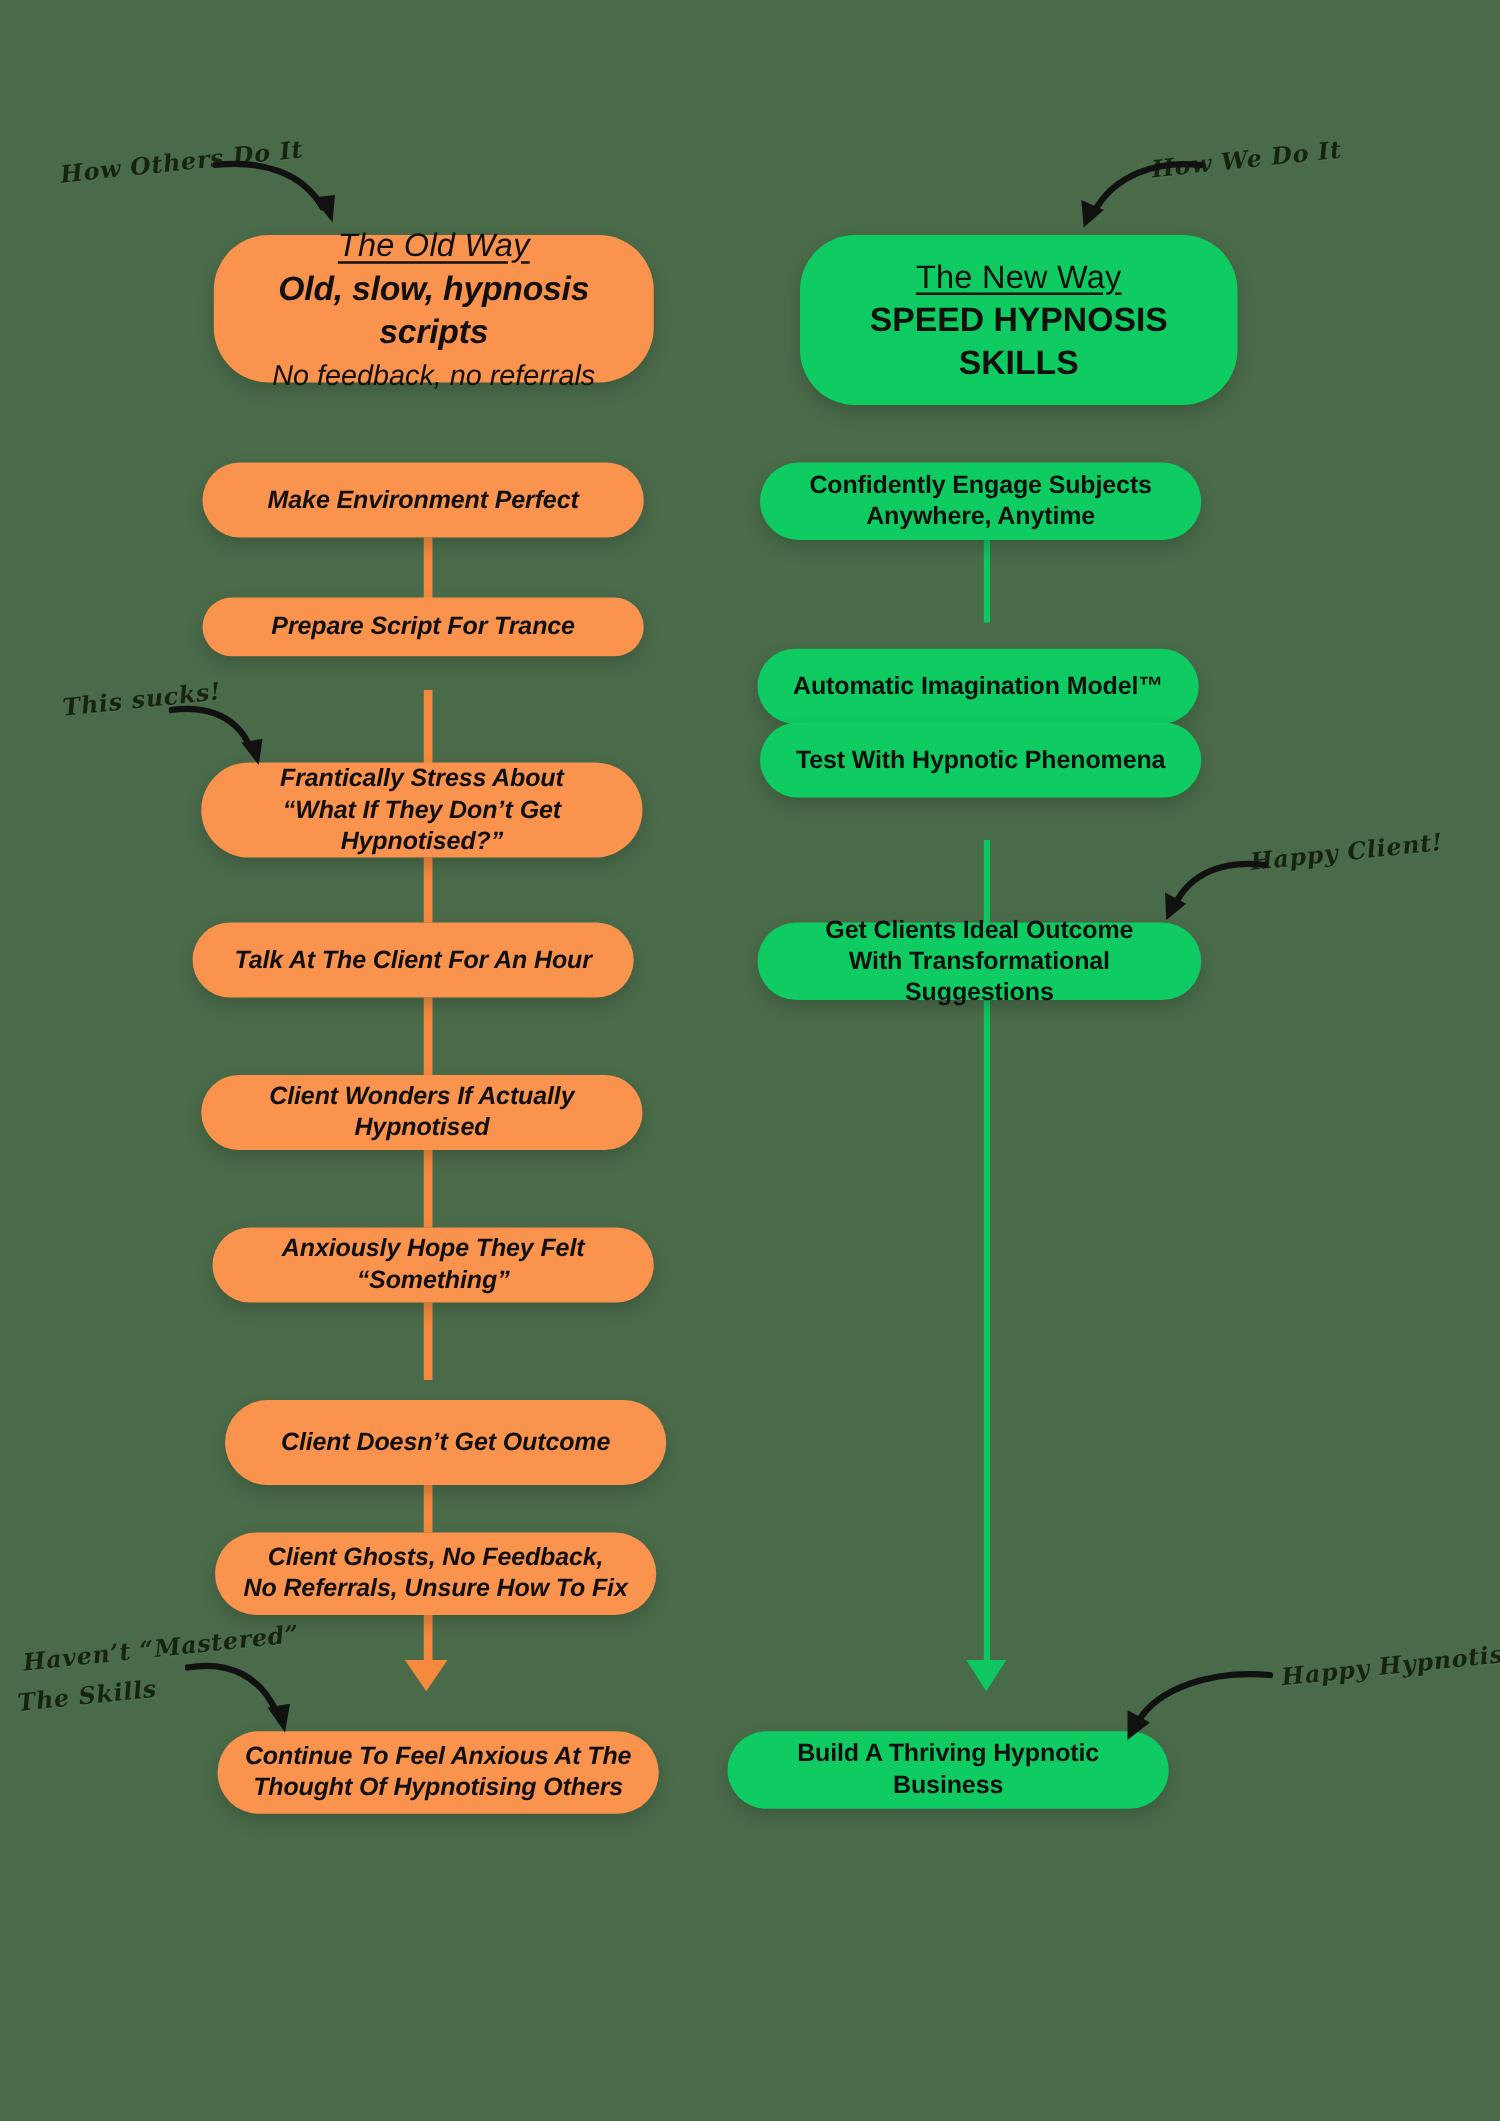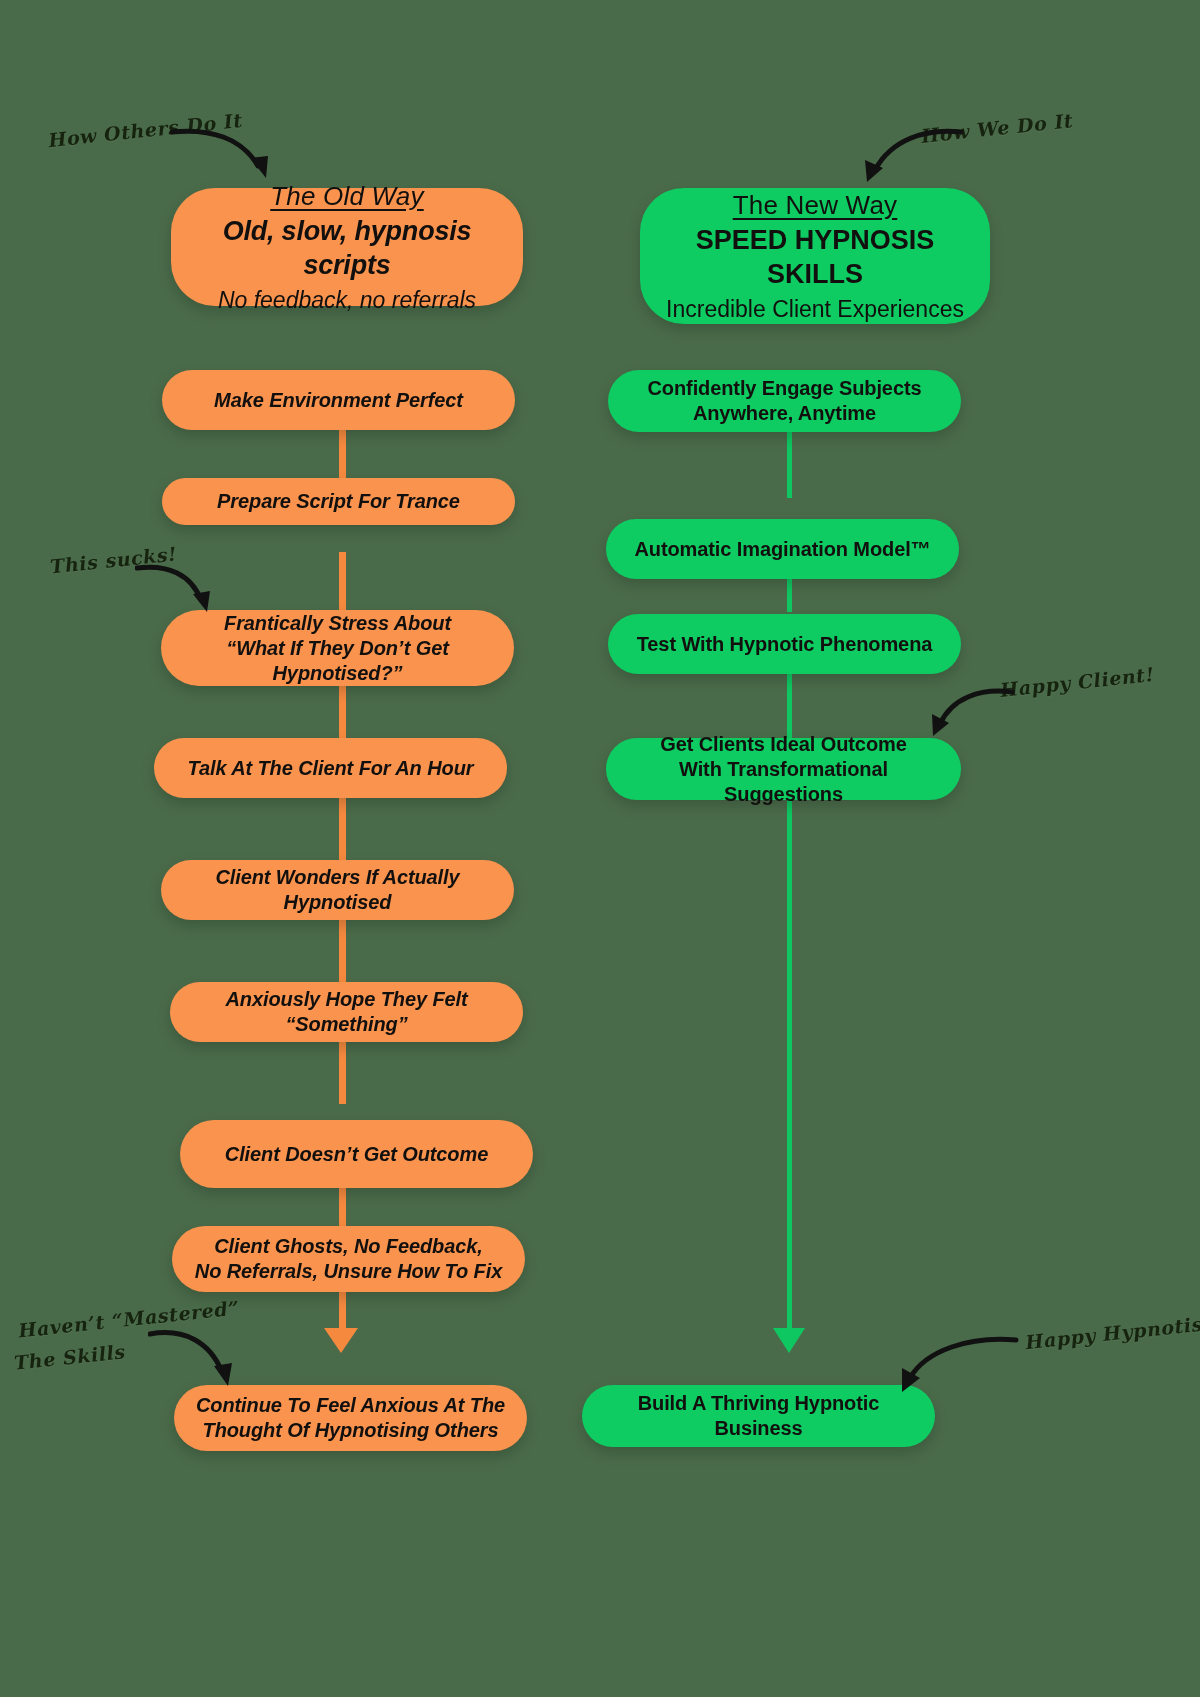--- a/index.html
+++ b/index.html
@@ -133,21 +133,20 @@
       <div class="l1">The Old Way</div>
       <div class="l2">Old, slow, hypnosis scripts</div>
       <div class="l3">No feedback, no referrals</div>
     </div>
   </div>
 
   <div class="pill new header-pill" style="left:600px; top:188px; width:350px; height:136px;margin-left:40px;">
     <div class="txt">
       <div class="l1">The New Way</div>
       <div class="l2 caps">SPEED HYPNOSIS SKILLS</div>
-      <div class="l3">Incredible Client Experiences</div>
     </div>
   </div>
 
   <div class="pill old step-pill" style="left:162px; top:370px; width:353px; height:60px;">
     <span class="txt">
       <span>Make Environment Perfect</span>
     </span>
   </div>
 
   <div class="pill old step-pill" style="left:162px; top:478px; width:353px; height:47px;">
@@ -207,21 +206,21 @@
       <span class="sub">Anywhere, Anytime</span>
     </span>
   </div>
 
   <div class="pill new step-pill" style="left:606px; top:519px; width:353px; height:60px;">
     <span class="txt">
       <span>Automatic Imagination Model™</span>
     </span>
   </div>
 
-  <div class="pill new step-pill" style="left:608px; top:614px; width:353px; height:60px;align-items:center;">
+  <div class="pill new step-pill" style="left:608px; top:578px; width:353px; height:60px;align-items:center;">
     <span class="txt">
       <span>Test With Hypnotic Phenomena</span>
     </span>
   </div>
 
   <div class="pill new step-pill" style="left:606px; top:738px; width:355px; height:62px;">
     <span class="txt">
       <span class="sub">Get Clients Ideal Outcome</span>
       <span class="sub">With Transformational Suggestions</span>
     </span>

